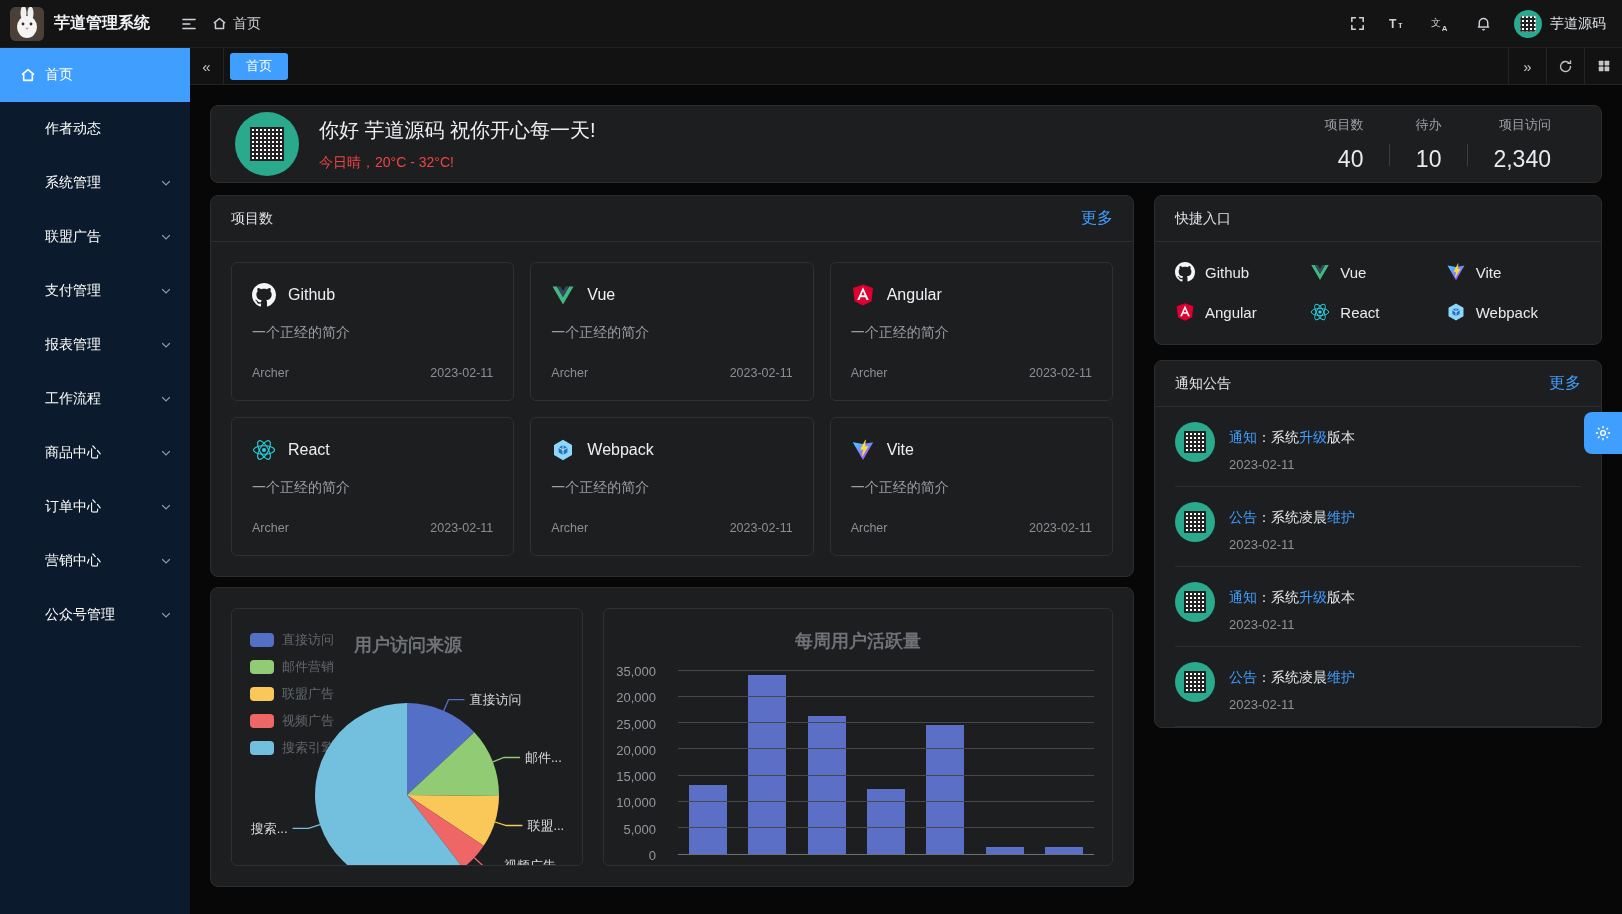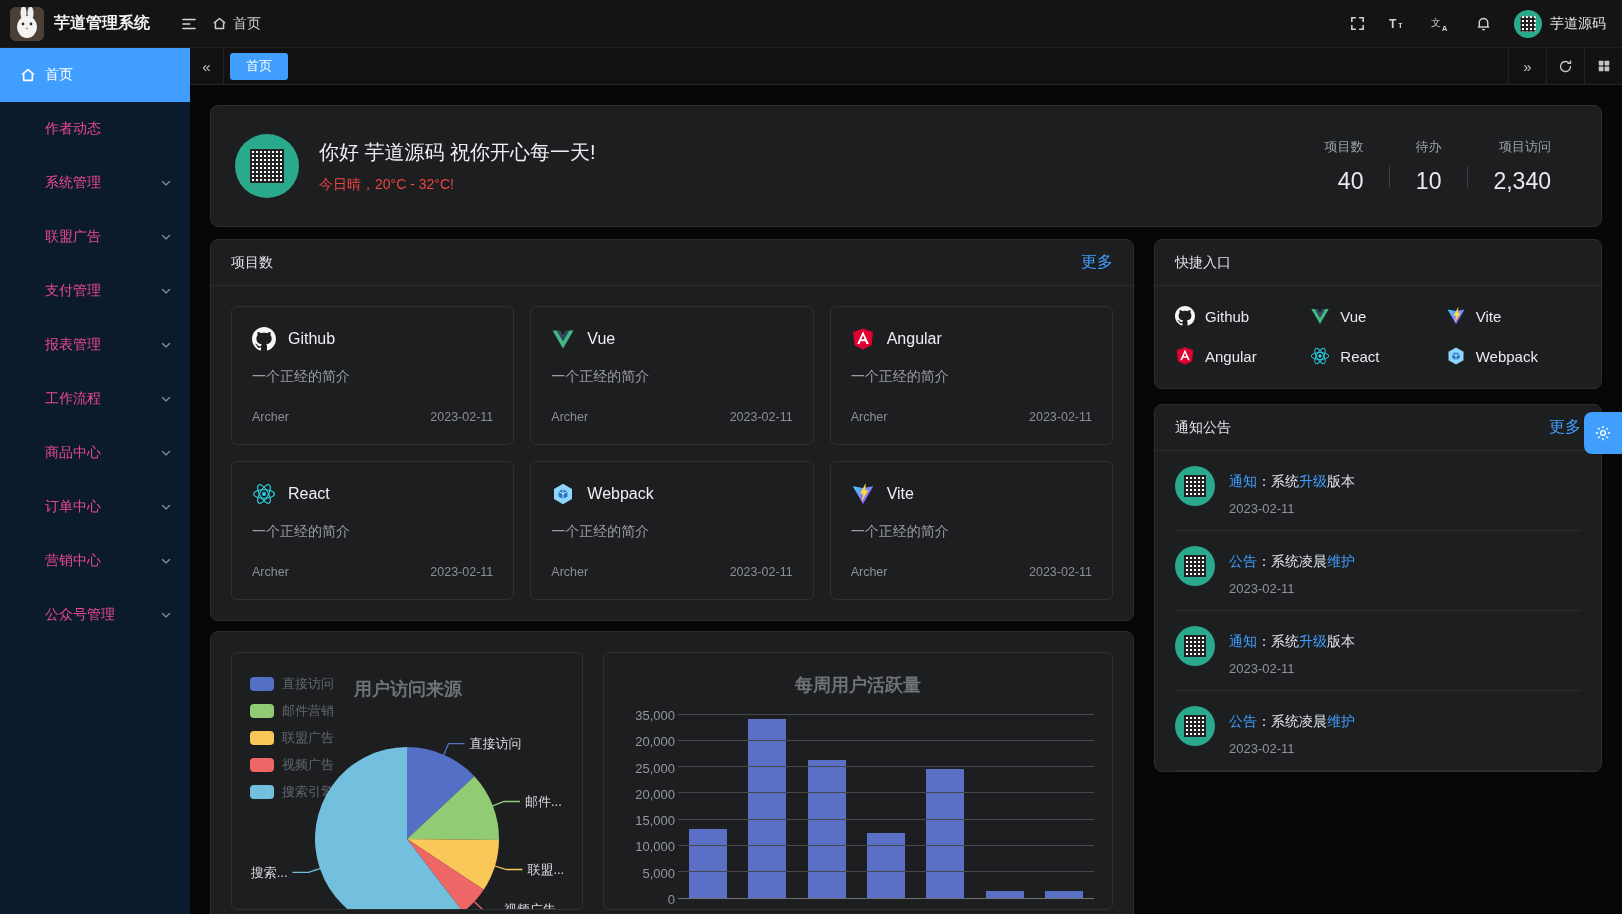--- a/index.html
+++ b/index.html
@@ -16,21 +16,21 @@
     color:#cfd2d6; cursor:pointer; flex:none; }
   .hicon svg { display:block; }
   .breadcrumb { display:flex; align-items:center; gap:6px; color:#c9ccd1; font-size:14px; margin-left:6px; }
   .header-right { margin-left:auto; display:flex; align-items:center; gap:8px; }
   .user { display:flex; align-items:center; gap:8px; margin-left:6px; cursor:pointer; }
   .user-name { font-size:14px; color:#dfe1e5; }
 
   
   .shell { display:flex; height:866px; }
   .sidebar { width:190px; background:#0b1a2c; flex:none; overflow:hidden; }
-  .menu-item { height:54px; display:flex; align-items:center; font-size:14px; color:#ec4899;
+  .menu-item { height:54px; display:flex; align-items:center; font-size:14px; color:#ffffff;
     padding:0 18px 0 20px; cursor:pointer; position:relative; }
   .menu-item .mi-ind { width:25px; flex:none; }
   .menu-item .mi-ico { width:25px; flex:none; display:flex; align-items:center; }
   .menu-item .mi-label { flex:1; white-space:nowrap; }
   .menu-item .mi-chev { color:#8b95a5; display:flex; }
   .menu-item.active { background:#409eff; color:#ffffff; }
 
   .content { flex:1; display:flex; flex-direction:column; min-width:0; }
 
   
@@ -46,21 +46,21 @@
     border-left:1px solid #232425; color:#c3c5c9; cursor:pointer; font-size:15px; }
 
   
   .main { flex:1; padding:20px; overflow:hidden; background:#070708; }
   .card { background:#1d1e20; border:1px solid #2b2d2f; border-radius:8px; }
   .card-head { height:46px; display:flex; align-items:center; justify-content:space-between;
     padding:0 20px; border-bottom:1px solid #2b2d2f; font-size:14px; color:#e2e4e7; }
   .link { color:#409eff; font-size:16px; cursor:pointer; text-decoration:none; }
 
   
-  .welcome { height:122px; display:flex; align-items:center; padding:0 24px; margin-bottom:12px; }
+  .welcome { height:78px; display:flex; align-items:center; padding:0 24px; margin-bottom:12px; }
   .qr-avatar { border-radius:50%; background:#2aa98c; position:relative; overflow:hidden; flex:none; }
   .qr-avatar .qr { position:absolute; left:50%; top:50%; transform:translate(-50%,-50%);
     background:#fff; background-image:
       repeating-linear-gradient(0deg,#222 0 2px,transparent 2px 4px),
       repeating-linear-gradient(90deg,#222 0 2px,#fff 2px 4px); }
   .welcome-avatar { width:64px; height:64px; }
   .welcome-avatar .qr { width:34px; height:34px; }
   .welcome-text { margin-left:20px; }
   .welcome-title { font-size:20px; color:#eceef1; }
   .welcome-sub { font-size:14px; color:#ef4444; margin-top:10px; }
@@ -91,21 +91,21 @@
   .pie-title { position:absolute; left:122px; top:24px; }
   .legend { position:absolute; left:18px; top:22px; display:flex; flex-direction:column; gap:9px; }
   .legend-item { display:flex; align-items:center; gap:8px; cursor:pointer; }
   .legend-swatch { width:24px; height:14px; border-radius:4px; }
   .legend-label { font-size:13px; color:#62666c; }
   .pie-svg { position:absolute; left:0; top:40px; }
 
   .bar-title-row { text-align:center; margin:6px 0 18px; }
   .bar-chart { flex:1; display:flex; min-height:0; }
   .yaxis { width:56px; position:relative; flex:none; }
-  .ytick { position:absolute; right:3px; transform:translateY(50%); font-size:13px; color:#94979c; }
+  .ytick { position:absolute; right:22px; transform:translateY(50%); font-size:13px; color:#94979c; }
   .plot { flex:1; position:relative; border-bottom:1px solid #6e7176; }
   .gridline { position:absolute; left:0; right:0; height:1px; background:#46484c; }
   .bars { position:absolute; inset:0; display:flex; align-items:flex-end; }
   .bar-slot { flex:1; display:flex; justify-content:center; align-items:flex-end; height:100%; }
   .bar { width:38px; background:#5b6fc7; }
   .xlabels { display:flex; height:26px; align-items:center; margin-left:56px; }
   .xlabel { flex:1; text-align:center; font-size:13px; color:#96999e; }
 
   
   .quick { margin-bottom:15px; }

